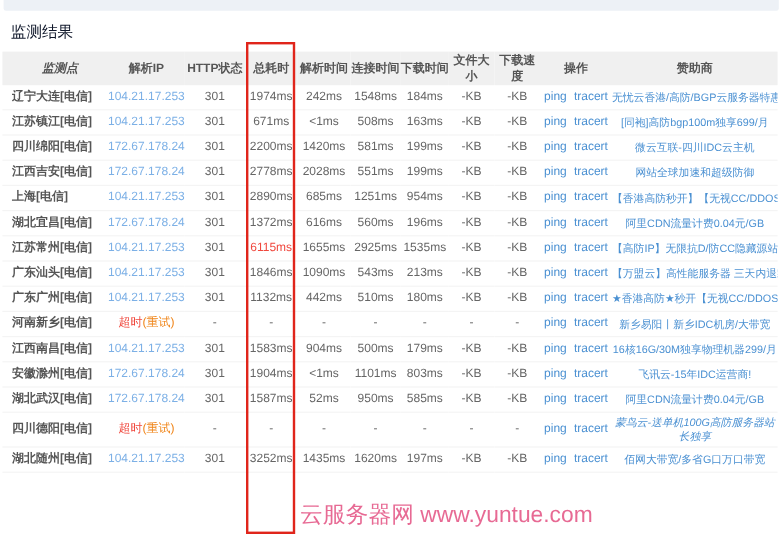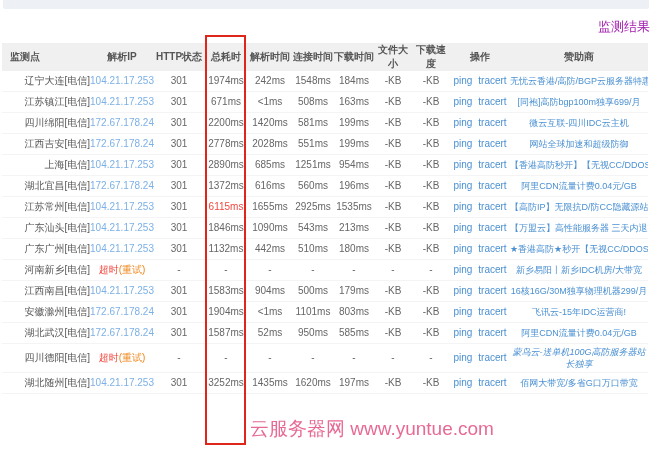--- a/index.html
+++ b/index.html
@@ -2,26 +2,26 @@
 <html><head>
 <meta charset="utf-8">
 <style>
   * { box-sizing: border-box; }
   html,body { margin:0; padding:0; }
   body {
     width:650px; height:455px; overflow:hidden; position:relative;
     background:#fff; font-family:"Liberation Sans","DejaVu Sans",sans-serif;
   }
   .top-strip { height:9px; background:#edf1f6; margin:0 1px 0 3px; border-radius:0 0 2px 2px; }
-  .page-title { color:#a21caf; font-size:13px; padding:9px 0 7px 9px;text-align:right; }
+  .page-title { color:#0f172a; font-size:13px; padding:9px 0 7px 9px; }
   table { border-collapse:collapse; table-layout:fixed; width:646px; margin-left:2px; font-size:10px; color:#666; }
   thead th { background:#f0f0f0; color:#555; font-size:10px; font-weight:bold; height:17px; padding:0; text-align:center; }
-  thead th:first-child { text-align:left; padding-left:8px; }
+  thead th:first-child { text-align:center; padding-left:8px;font-style:italic; }
   td { height:20px; line-height:20px; text-align:center; border-bottom:1px solid #f4f4f4; padding:0; overflow:hidden; white-space:nowrap; }
-  td.loc { text-align:right; padding-left:8px; color:#555; }
+  td.loc { text-align:left; padding-left:8px; color:#555;font-weight:bold; }
   .ip-link { color:#7cb0e6; cursor:pointer; }
   a { color:#4a90d2; text-decoration:none; cursor:pointer; }
   td.op a { margin:0 3px; }
   td.sponsor-cell { font-size:9px;margin-left:43px; }
   td.sponsor-cell.wrap { white-space:normal; line-height:12px; padding:2px 2px;font-style:italic; }
   .red { color:#f0483e; }
   .t-red { color:#f0483e; }
   .t-orange { color:#f08519;margin-top:28px; }
   .highlight-box { position:absolute; left:205px; top:35px; width:41px; height:410px; border:2px solid #e0251b; pointer-events:none; }
   .watermark { position:absolute; left:250px; top:416px; font-size:19px; color:rgba(226,73,124,0.82); white-space:nowrap; pointer-events:none; }

